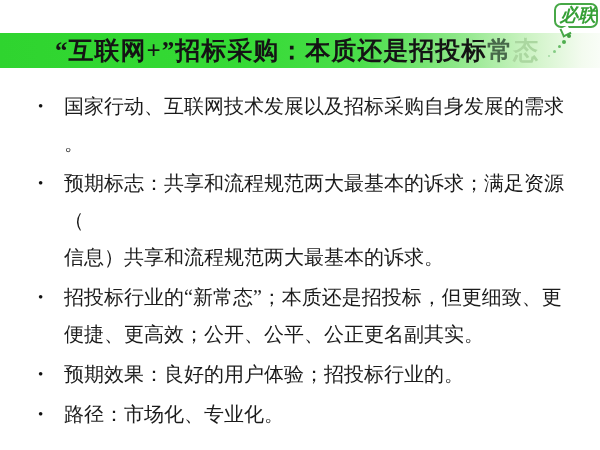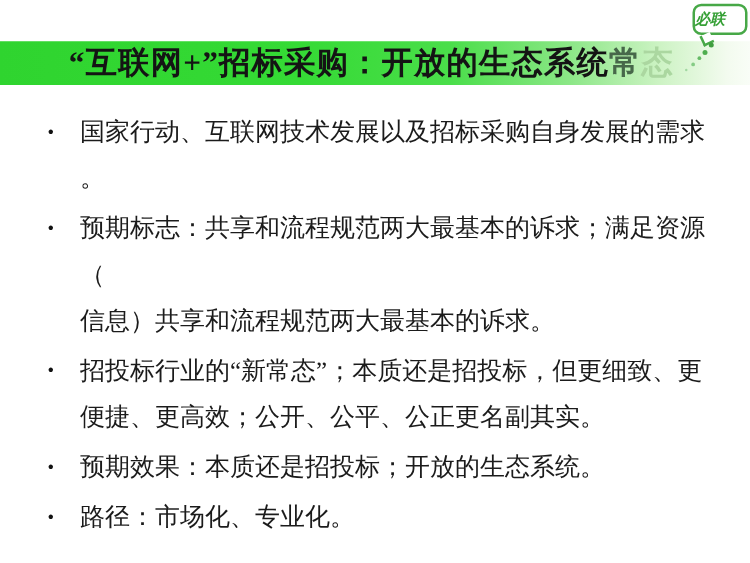--- a/index.html
+++ b/index.html
@@ -42,23 +42,23 @@
   .logo { position: absolute; top: 3px; right: 2px; }
   .logo-bubble {
     position: absolute;
     top: 0;
     right: 0;
     width: 40px;
     height: 21px;
     border: 2px solid #47a847;
     border-radius: 7px;
     background: #ffffff;
-    text-align: left;
+    text-align: right;
     line-height: 21px;
-    font-size: 12px;
+    font-size: 18px;
     font-weight: bold;
     font-style: italic;
     color: #36a036;
   }
   .logo-tail-notch {
     position: absolute;
     top: 24px;
     right: 28px;
     width: 7px;
     height: 7px;
@@ -100,21 +100,21 @@
     white-space: pre-line;
   }
 </style>
 </head>
 <body>
 
 <div class="slide">
 
   <div class="header-band">
     <div class="header-title">
-      <span>“互联网+”招标采购：开放的生态系统</span><span class="title-fade-mid">常</span><span class="title-fade-end">态</span>
+      <span>“互联网+”招标采购：本质还是招投标</span><span class="title-fade-mid">常</span><span class="title-fade-end">态</span>
     </div>
   </div>
 
   <div class="logo">
     <div class="logo-bubble">必联</div>
     <div class="logo-tail-notch"></div>
     <div class="dot dot1"></div>
     <div class="dot dot2"></div>
     <div class="dot dot3"></div>
     <div class="dot dot4"></div>
@@ -136,21 +136,21 @@
     </div>
 
     <div class="bullet-item">
       <span class="bullet-marker">•</span>
       <span class="bullet-text">招投标行业的“新常态”；本质还是招投标，但更细致、更
 便捷、更高效；公开、公平、公正更名副其实。</span>
     </div>
 
     <div class="bullet-item">
       <span class="bullet-marker">•</span>
-      <span class="bullet-text">预期效果：本质还是招投标；开放的生态系统。</span>
+      <span class="bullet-text">预期效果：良好的用户体验；招投标行业的。</span>
     </div>
 
     <div class="bullet-item">
       <span class="bullet-marker">•</span>
       <span class="bullet-text">路径：市场化、专业化。</span>
     </div>
 
   </div>
 </div>
 

